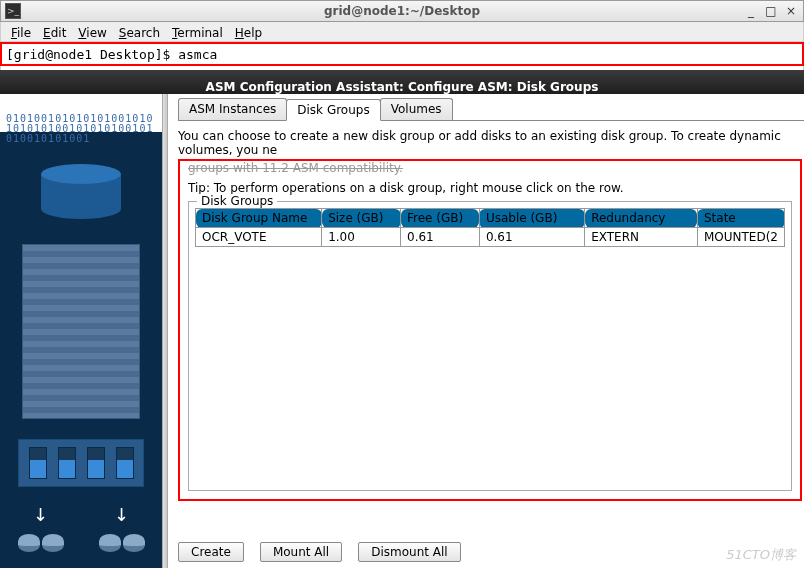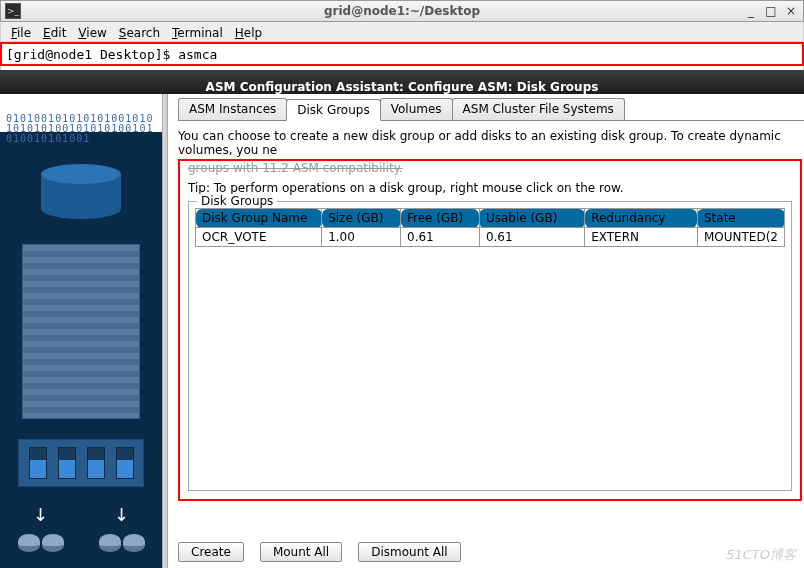--- a/index.html
+++ b/index.html
@@ -223,21 +223,20 @@
           <div class="disk"></div>
         </div>
     </div>
   </div>
   <div class="splitter"></div>
   <div class="main-panel">
     <div class="tabs">
       <div class="tab">ASM Instances</div>
       <div class="tab active">Disk Groups</div>
       <div class="tab">Volumes</div>
-      <div class="tab">ASM Cluster File Systems</div>
     </div>
     <div class="instructions">You can choose to create a new disk group or add disks to an existing disk group. To create dynamic volumes, you ne</div>
     <div class="redbox">
       <div style="margin:0 8px; text-decoration:line-through; color:#999; font-size:12px;">
         <span>groups with 11.2 ASM compatibility.</span>
       </div>
       <div class="tip">Tip: To perform operations on a disk group, right mouse click on the row.</div>
       <div class="fieldset">
         <span class="legend">Disk Groups</span>
         <table class="dg">

